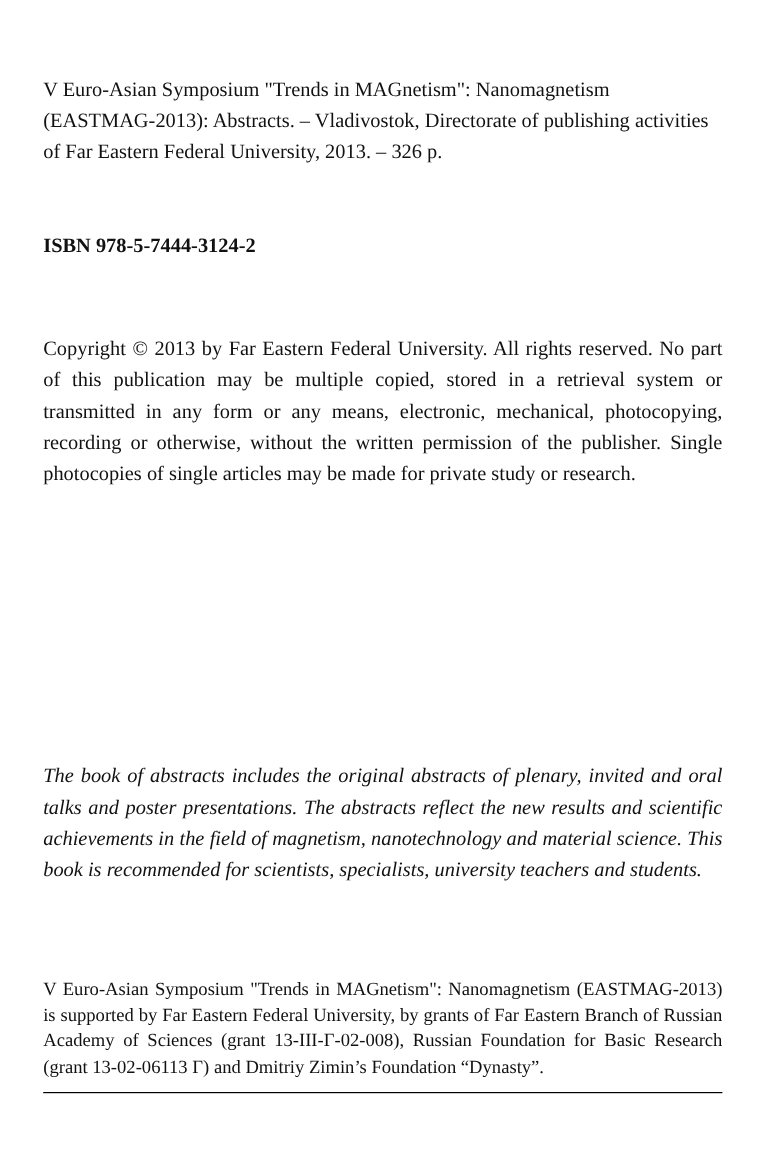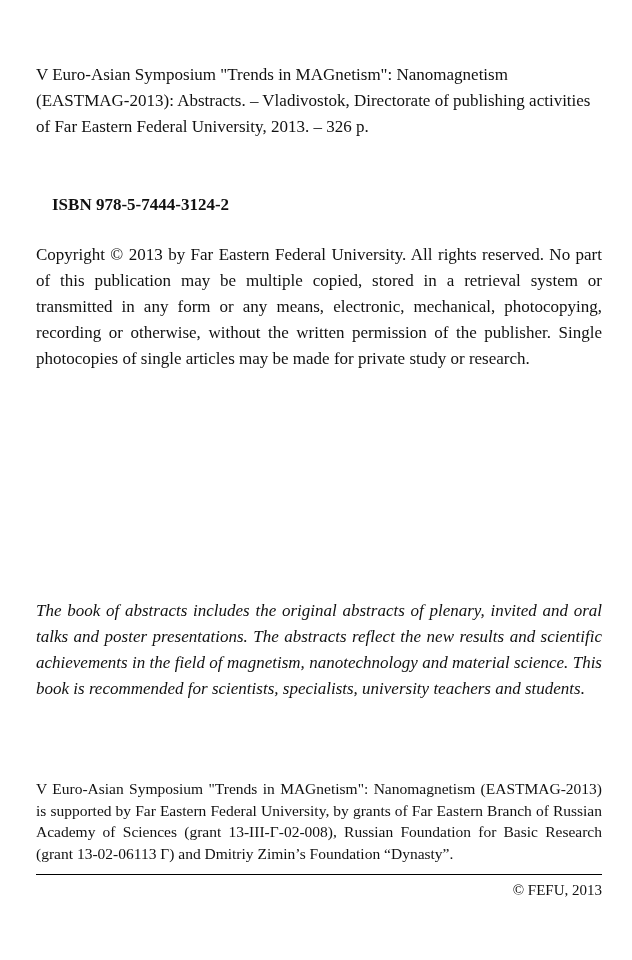--- a/index.html
+++ b/index.html
@@ -20,28 +20,28 @@
   }
   .para {
     margin: 0;
     font-size: 17px;
     line-height: 26px;
   }
   .justify {
     text-align: justify;
   }
   .isbn {
-    margin: 16px;
+    margin: 0;
     margin-top: 52px;
     font-size: 17px;
     font-weight: bold;
     line-height: 26px;
   }
   .copyright-para {
-    margin-top: 24px;
+    margin-top: 60px;
   }
   .description-para {
     margin-top: 226px;
     font-style: italic;
   }
   .support-para {
     margin-top: 76px;
     font-size: 15.5px;
     line-height: 21.5px;
   }
@@ -67,15 +67,14 @@
   <p class="isbn">ISBN 978-5-7444-3124-2</p>
 
   <p class="para justify copyright-para">Copyright © 2013 by Far Eastern Federal University. All rights reserved. No part of this publication may be multiple copied, stored in a retrieval system or transmitted in any form or any means, electronic, mechanical, photocopying, recording or otherwise, without the written permission of the publisher. Single photocopies of single articles may be made for private study or research.</p>
 
   <p class="para justify description-para">The book of abstracts includes the original abstracts of plenary, invited and oral talks and poster presentations.  The abstracts reflect the new results and scientific achievements in the field of magnetism, nanotechnology and material science. This book is recommended for scientists, specialists, university teachers and students.</p>
 
   <p class="para justify support-para">V Euro-Asian Symposium "Trends in MAGnetism": Nanomagnetism (EASTMAG-2013) is supported by Far Eastern Federal University, by grants of Far Eastern Branch of Russian Academy of Sciences (grant 13-III-Г-02-008), Russian Foundation for Basic Research (grant 13-02-06113 Г) and Dmitriy Zimin’s Foundation “Dynasty”.</p>
 
   <hr class="divider">
 
-  <div class="footer-line">© FEFU, 2013</div>
 
 </div>
 
 </body></html>

